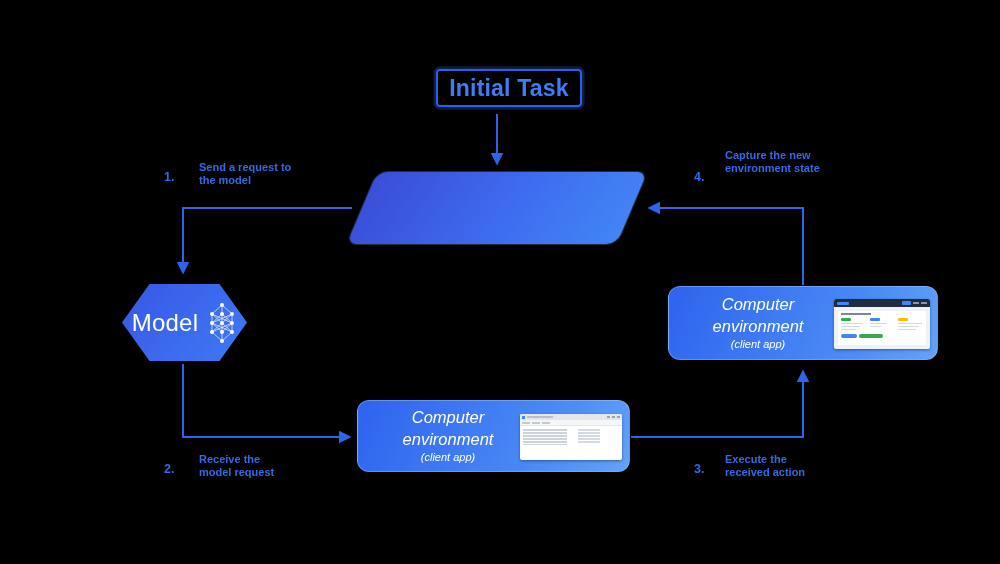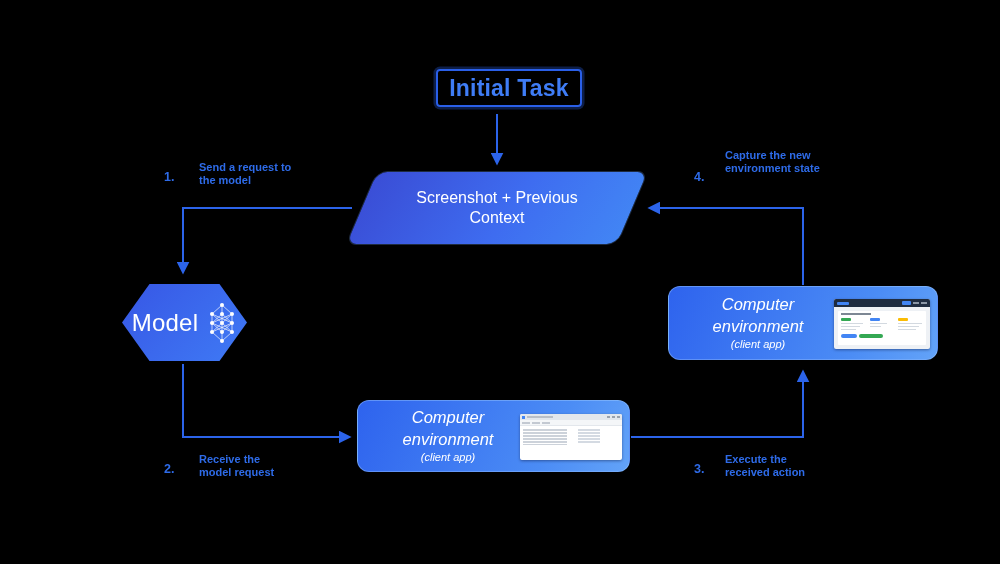--- a/index.html
+++ b/index.html
@@ -130,23 +130,20 @@
     <path d="M631,437 L803,437 L803,372" fill="none" stroke="#2c64ea" stroke-width="2" marker-end="url(#arr)"></path>
 
     <path d="M803,285 L803,208 L650,208" fill="none" stroke="#2c64ea" stroke-width="2" marker-end="url(#arr)"></path>
   </svg>
 
   <div class="pill">
     <span>Initial Task</span>
   </div>
 
   <div class="parallelogram"></div>
-  <div class="parallelogram-label">
-    <span>Screenshot + Previous Context</span>
-  </div>
 
   <div class="hexagon">
     <span class="model-label">Model</span>
     <svg width="30" height="42" viewBox="0 0 30 42">
       <g stroke="#ffffff" stroke-width="0.7" opacity="0.95">
         <path d="M15,3 L5,12 M15,3 L15,12 M15,3 L25,12" fill="none"></path>
         <path d="M5,12 L5,21 M5,12 L15,21 M5,12 L25,21 M15,12 L5,21 M15,12 L15,21 M15,12 L25,21 M25,12 L5,21 M25,12 L15,21 M25,12 L25,21" fill="none"></path>
         <path d="M5,21 L5,30 M5,21 L15,30 M5,21 L25,30 M15,21 L5,30 M15,21 L15,30 M15,21 L25,30 M25,21 L5,30 M25,21 L15,30 M25,21 L25,30" fill="none"></path>
         <path d="M5,30 L15,39 M15,30 L15,39 M25,30 L15,39" fill="none"></path>
       </g>

